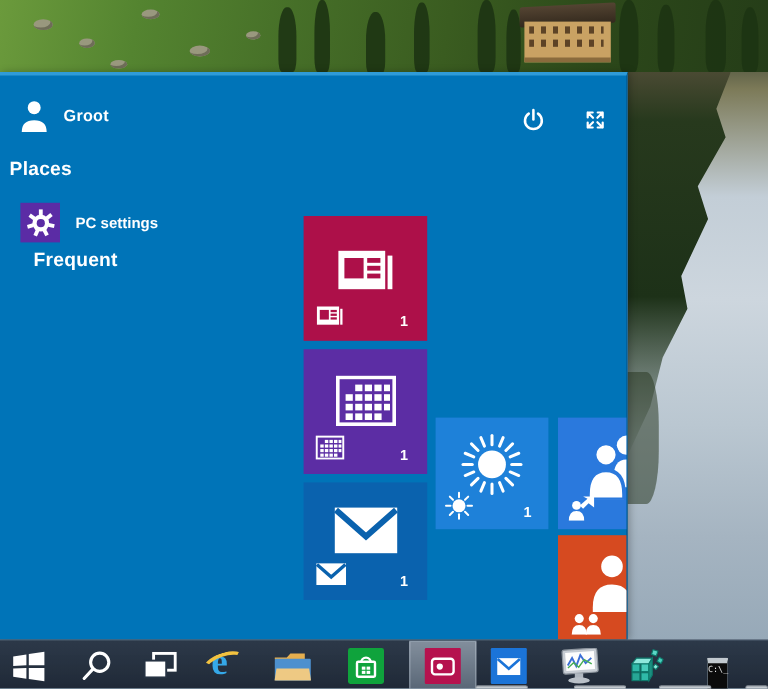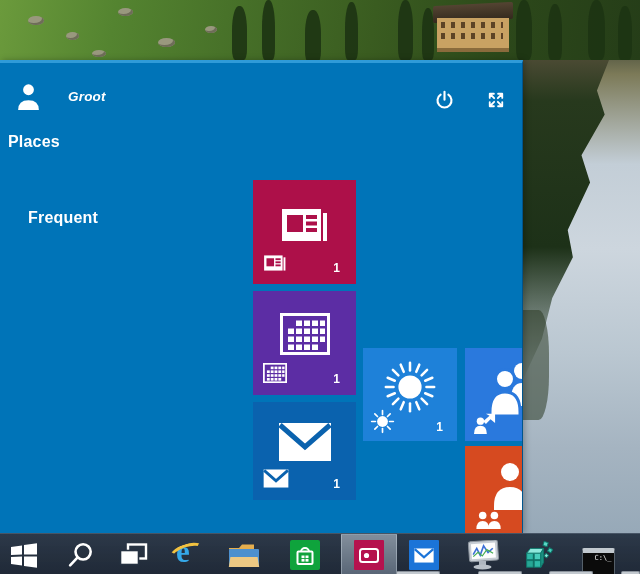--- a/index.html
+++ b/index.html
@@ -19,21 +19,21 @@
     background:linear-gradient(180deg,#63654a 0%,#7c7a58 3%,#c3ced7 22%,#cdd6de 40%,#bac7d1 62%,#a5b4c1 82%,#97a9b8 100%); }
   .reflection { position:absolute; left:0; top:0; width:86px; height:340px;
     background:linear-gradient(180deg,#4a4a33 0%,#27391d 12%,#1d3118 55%,rgba(29,49,24,0) 96%);
     clip-path:polygon(0 0,100% 0,86% 9%,95% 16%,68% 28%,78% 36%,52% 50%,58% 58%,34% 70%,22% 82%,0 94%); }
   .reflection2 { position:absolute; left:0; top:250px; width:26px; height:110px; background:#2c3b25; opacity:.55; border-radius:0 40% 40% 0; }
 
   
   #start-menu { position:absolute; left:0; top:60px; width:523px; height:473px;
     background:#0074b8; border-top:3px solid #2f9bd8; border-right:1px solid rgba(0,30,60,.35);
     box-shadow:2px 0 6px rgba(0,0,0,.25); overflow:hidden; color:#fff; }
-  .user-row { position:absolute; left:16px; top:20px; display:flex; align-items:center; gap:27px; cursor:default;font-style:italic; }
+  .user-row { position:absolute; left:16px; top:20px; display:flex; align-items:center; gap:12px; cursor:default; }
   .user-name { font-size:13.5px; font-weight:700; letter-spacing:.2px; }
   .icon-btn { position:absolute; top:24px; width:26px; height:26px; display:flex; align-items:center; justify-content:center; }
   #power-btn { left:431px; }
   #expand-btn { left:483px; }
   .section-label { position:absolute; left:8px; font-size:16px; font-weight:700; letter-spacing:.2px; }
   #places-label { top:70px; }
   #frequent-label { top:146px;margin-left:20px; }
   .pc-settings-row { position:absolute; left:17px; top:106px; display:flex; align-items:center; gap:13px; cursor:pointer; }
   .gear-tile { width:33px; height:33px; background:#5b2ca5; display:flex; align-items:center; justify-content:center; }
   .pc-settings-label { font-size:12.5px; font-weight:700; }
@@ -59,21 +59,21 @@
     border-top:1px solid rgba(120,140,160,.45); }
   .tb-btn { position:absolute; top:6px; width:32px; height:30px; display:flex; align-items:center; justify-content:center; cursor:pointer; }
   .tb-active { position:absolute; left:341px; top:0; width:56px; height:41px;
     background:linear-gradient(180deg,rgba(200,212,224,.55),rgba(160,178,196,.45));
     border:1px solid rgba(230,240,250,.35); display:flex; align-items:center; justify-content:center; cursor:pointer; }
   .sq-icon { width:30px; height:30px; border-radius:1px; position:relative; display:flex; align-items:center; justify-content:center; }
   .win-indicator { position:absolute; top:37px; height:4px; background:#c3c9cf; border:1px solid #8a929b; border-bottom:none; border-radius:2px 2px 0 0; cursor:pointer; }
   .ie-wrap { position:relative; width:32px; height:30px; }
   .ie-e { position:absolute; left:5px; top:-6px; font-size:31px; font-weight:700; color:#35a8e8; font-family:"Liberation Serif",serif; }
   .ie-ring { position:absolute; left:-2px; top:4px; width:36px; height:18px; border:3px solid transparent; border-top-color:#f2c240; border-radius:50%; transform:rotate(-18deg); }
-  .cmd-icon { width:33px; height:27px; background:#0b0b0b; border:1px solid #55606a; border-top:5px solid #c2c9cf; border-radius:2px; color:#e8e8e8; font-family:"DejaVu Sans Mono",monospace; font-size:7px; padding:1px 12px;margin-top:12px; }
+  .cmd-icon { width:18px; height:27px; background:#0b0b0b; border:1px solid #55606a; border-top:5px solid #c2c9cf; border-radius:2px; color:#e8e8e8; font-family:"DejaVu Sans Mono",monospace; font-size:7px; padding:1px 0;margin-top:12px; }
 </style>
 </head>
 <body>
 
 <div id="screen">
 
   <div class="wp-top">
     <div class="rock" style="left:28px;top:16px;width:16px;height:9px;"></div>
     <div class="rock" style="left:66px;top:32px;width:13px;height:8px;"></div>
     <div class="rock" style="left:118px;top:8px;width:15px;height:8px;"></div>
@@ -124,20 +124,40 @@
           <path d="M9.8 9.8 L4.5 4.5 M4.5 9.5 V4.5 H9.5"></path>
           <path d="M14.2 9.8 L19.5 4.5 M14.5 4.5 H19.5 V9.5"></path>
           <path d="M9.8 14.2 L4.5 19.5 M4.5 14.5 V19.5 H9.5"></path>
           <path d="M14.2 14.2 L19.5 19.5 M19.5 14.5 V19.5 H14.5"></path>
         </g>
       </svg>
     </div>
 
     <div class="section-label" id="places-label">Places</div>
 
+    <div class="pc-settings-row">
+      <span class="gear-tile">
+        <svg width="24" height="24" viewBox="0 0 24 24">
+          <g fill="#fff">
+            <circle cx="12" cy="12" r="7"></circle>
+            <g>
+              <rect x="10.4" y="0.5" width="3.2" height="5"></rect>
+              <rect x="10.4" y="0.5" width="3.2" height="5" transform="rotate(51 12 12)"></rect>
+              <rect x="10.4" y="0.5" width="3.2" height="5" transform="rotate(102 12 12)"></rect>
+              <rect x="10.4" y="0.5" width="3.2" height="5" transform="rotate(153 12 12)"></rect>
+              <rect x="10.4" y="0.5" width="3.2" height="5" transform="rotate(204 12 12)"></rect>
+              <rect x="10.4" y="0.5" width="3.2" height="5" transform="rotate(255 12 12)"></rect>
+              <rect x="10.4" y="0.5" width="3.2" height="5" transform="rotate(306 12 12)"></rect>
+            </g>
+          </g>
+          <circle cx="12" cy="12" r="3.4" fill="#5b2ca5"></circle>
+        </svg>
+      </span>
+      <span class="pc-settings-label">PC settings</span>
+    </div>
 
     <div class="section-label" id="frequent-label">Frequent</div>
 
     <div class="tile" id="tile-news">
       <svg class="big" style="top:26px" width="50" height="38" viewBox="0 0 50 38">
         <rect x="43" y="7" width="4" height="28" fill="#fff"></rect>
         <rect x="2" y="3" width="39" height="32" fill="#fff"></rect>
         <rect x="7" y="9" width="16" height="17" fill="#ad1049"></rect>
         <rect x="26" y="9" width="11" height="4" fill="#ad1049"></rect>
         <rect x="26" y="15.5" width="11" height="4" fill="#ad1049"></rect>

